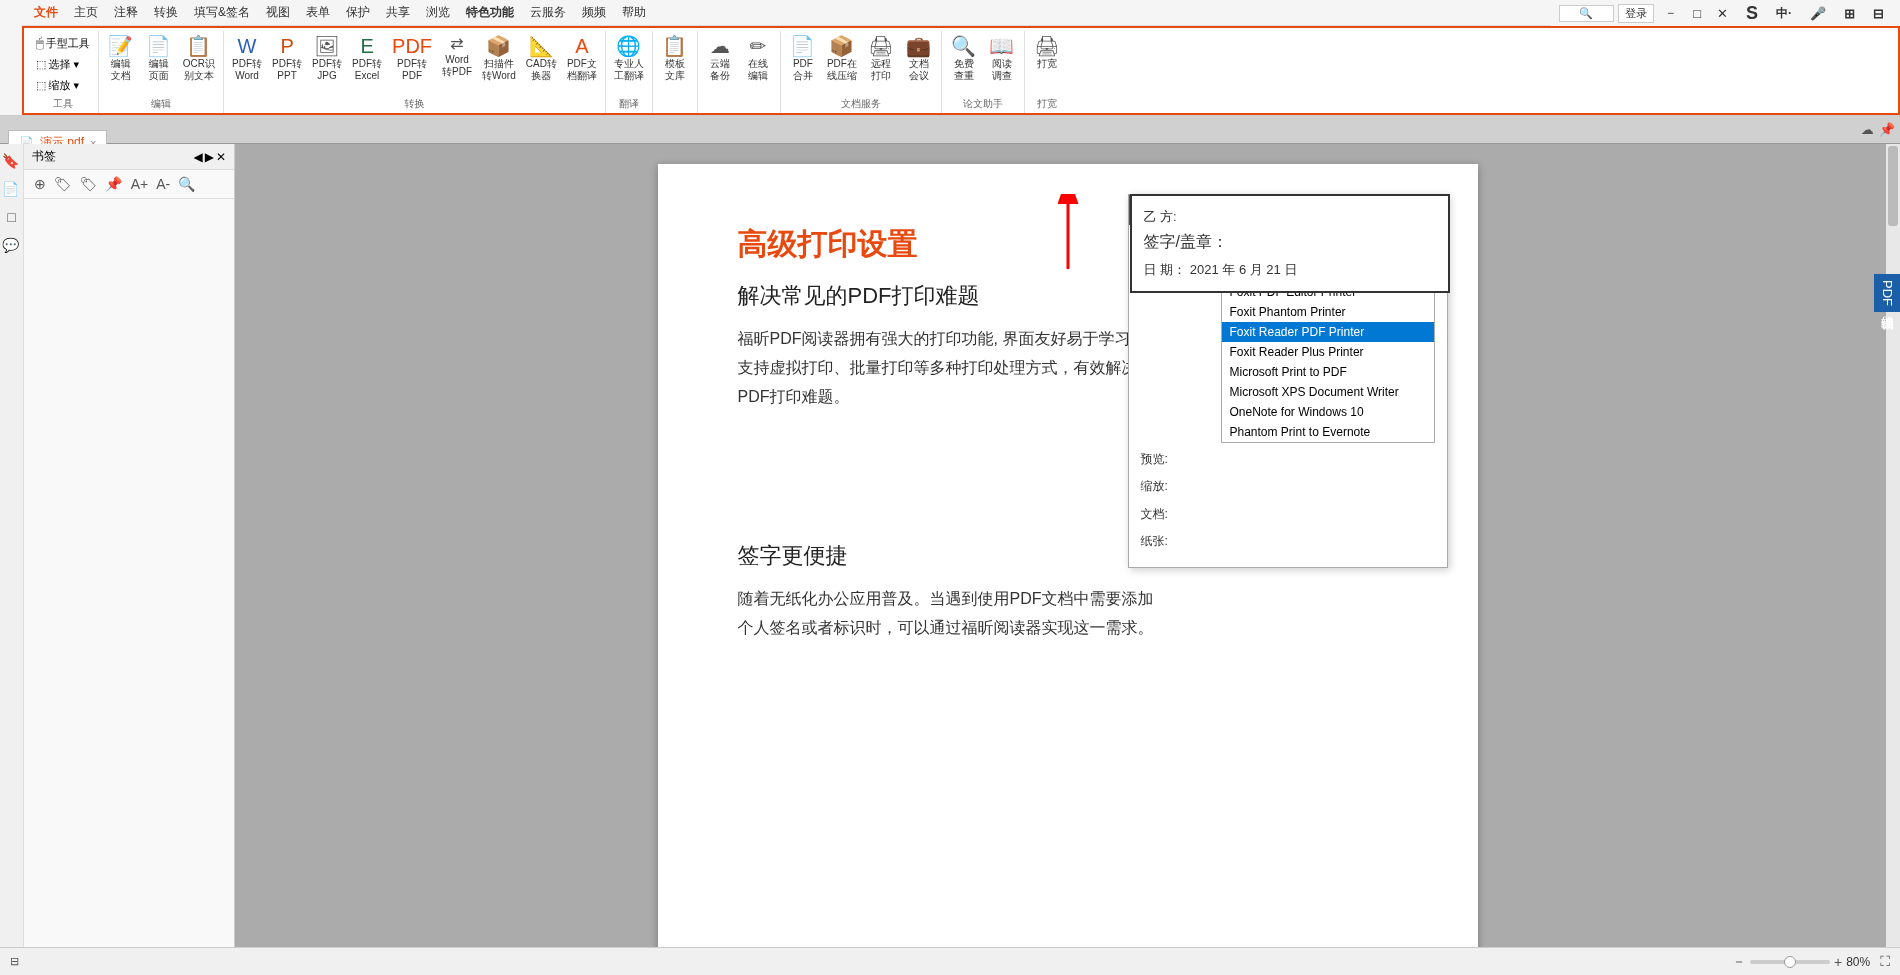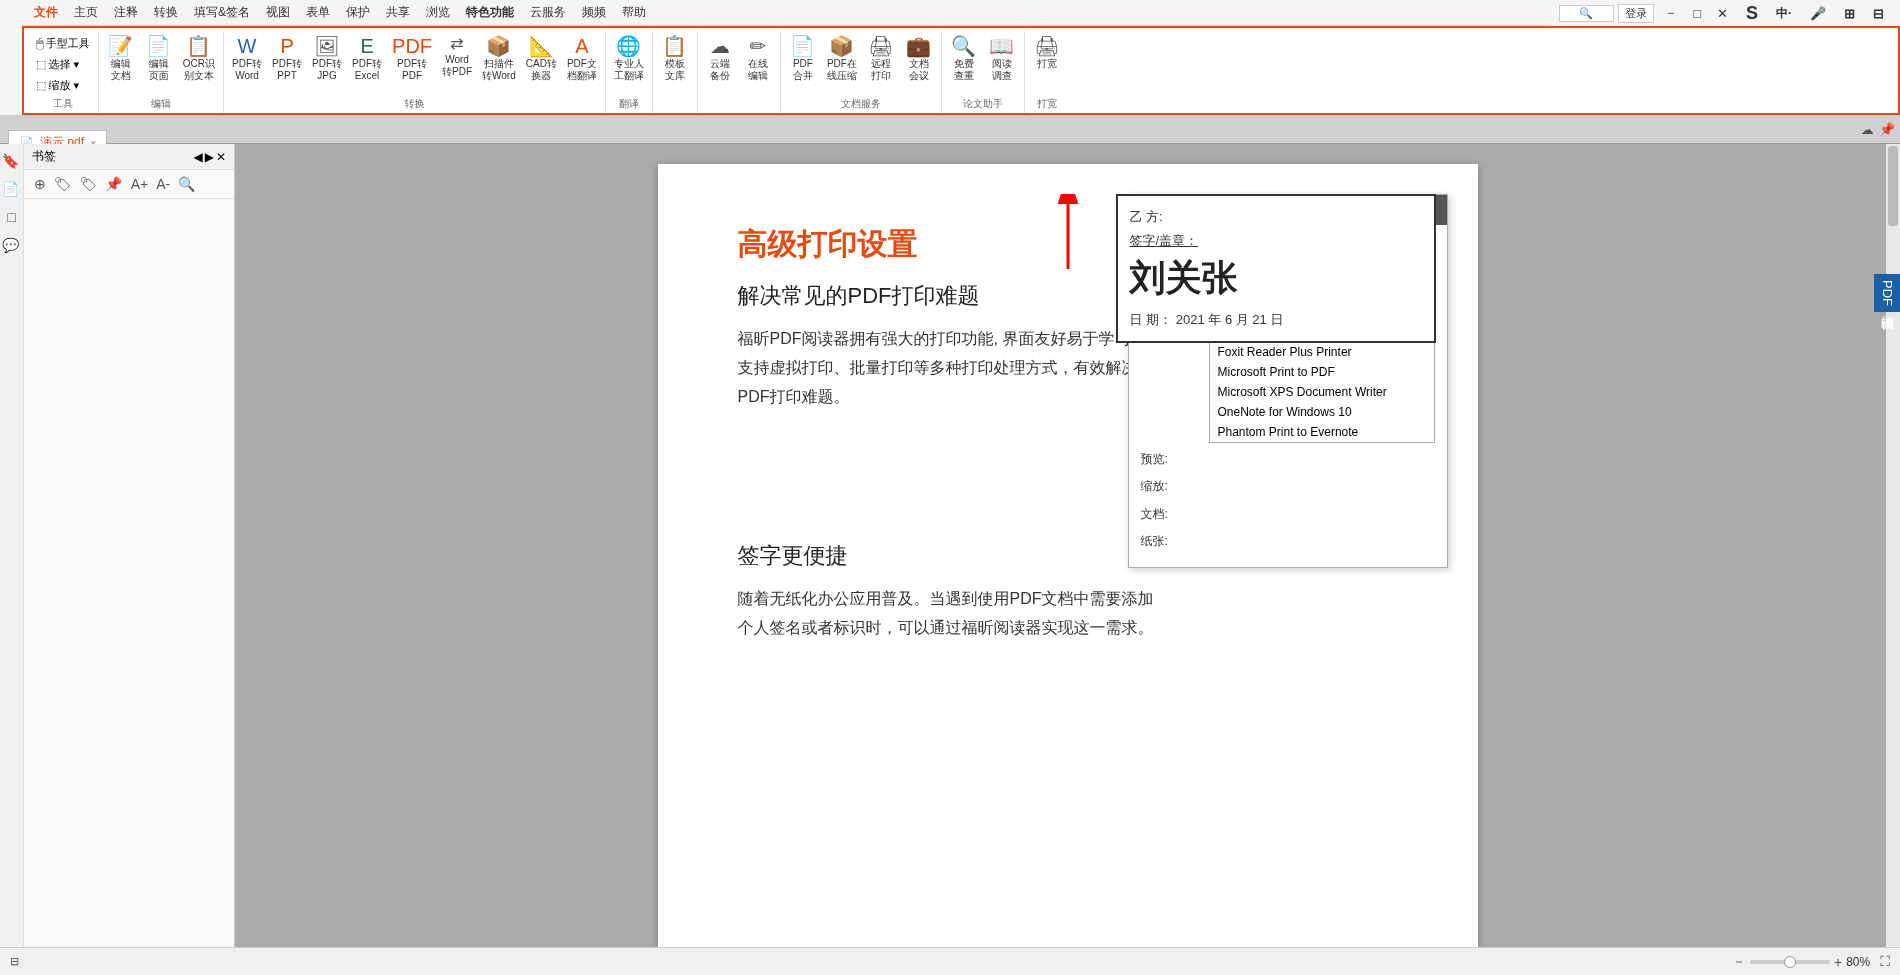--- a/index.html
+++ b/index.html
@@ -259,21 +259,21 @@
       font-size: 13px;
       font-weight: bold;
     }
     .print-dialog-content {
       padding: 8px 12px;
     }
     .print-row {
       display: flex;
       align-items: flex-start;
       margin-bottom: 6px;
-      gap: 8px;
+      gap: 20px;
     }
     .print-label {
       width: 60px;
       color: #333;
       flex-shrink: 0;
       line-height: 1.8;
     }
     .print-value {
       flex: 1;
     }
@@ -294,21 +294,21 @@
       cursor: pointer;
     }
     .print-list-item.selected {
       background: #0078d4;
       color: white;
     }
 
     
     .signature-box {
       position: absolute;
-      right: 42px;
+      right: 28px;
       top: 30px;
       width: 320px;
       border: 2px solid #333;
       background: white;
       padding: 12px;
       font-size: 13px;
     }
     .signature-name {
       font-size: 36px;
       font-weight: bold;
@@ -752,22 +752,21 @@
         <div class="section-divider"></div>
 
         <div style="display:flex; justify-content:space-between; align-items:flex-start;">
           <div style="max-width:420px;">
             <div class="section-subtitle">签字更便捷</div>
             <div class="section-body">随着无纸化办公应用普及。当遇到使用PDF文档中需要添加个人签名或者标识时，可以通过福昕阅读器实现这一需求。</div>
           </div>
 
           <div class="signature-box">
             <div style="font-size:13px; color:#333;">乙 方:</div>
-            <div style="font-size:13px; color:#333; margin-top:6px;text-decoration:underline;">签字/盖章：</div>
-            <div class="signature-name">刘关张</div>
+            <div style="font-size:16px; color:#333; margin-top:6px;">签字/盖章：</div>
             <div class="signature-date">
               <span>日 期：</span>
               <span>2021 年 6 月 21 日</span>
             </div>
           </div>
         </div>
 
       </div>
 
       <div class="scrollbar-v">

